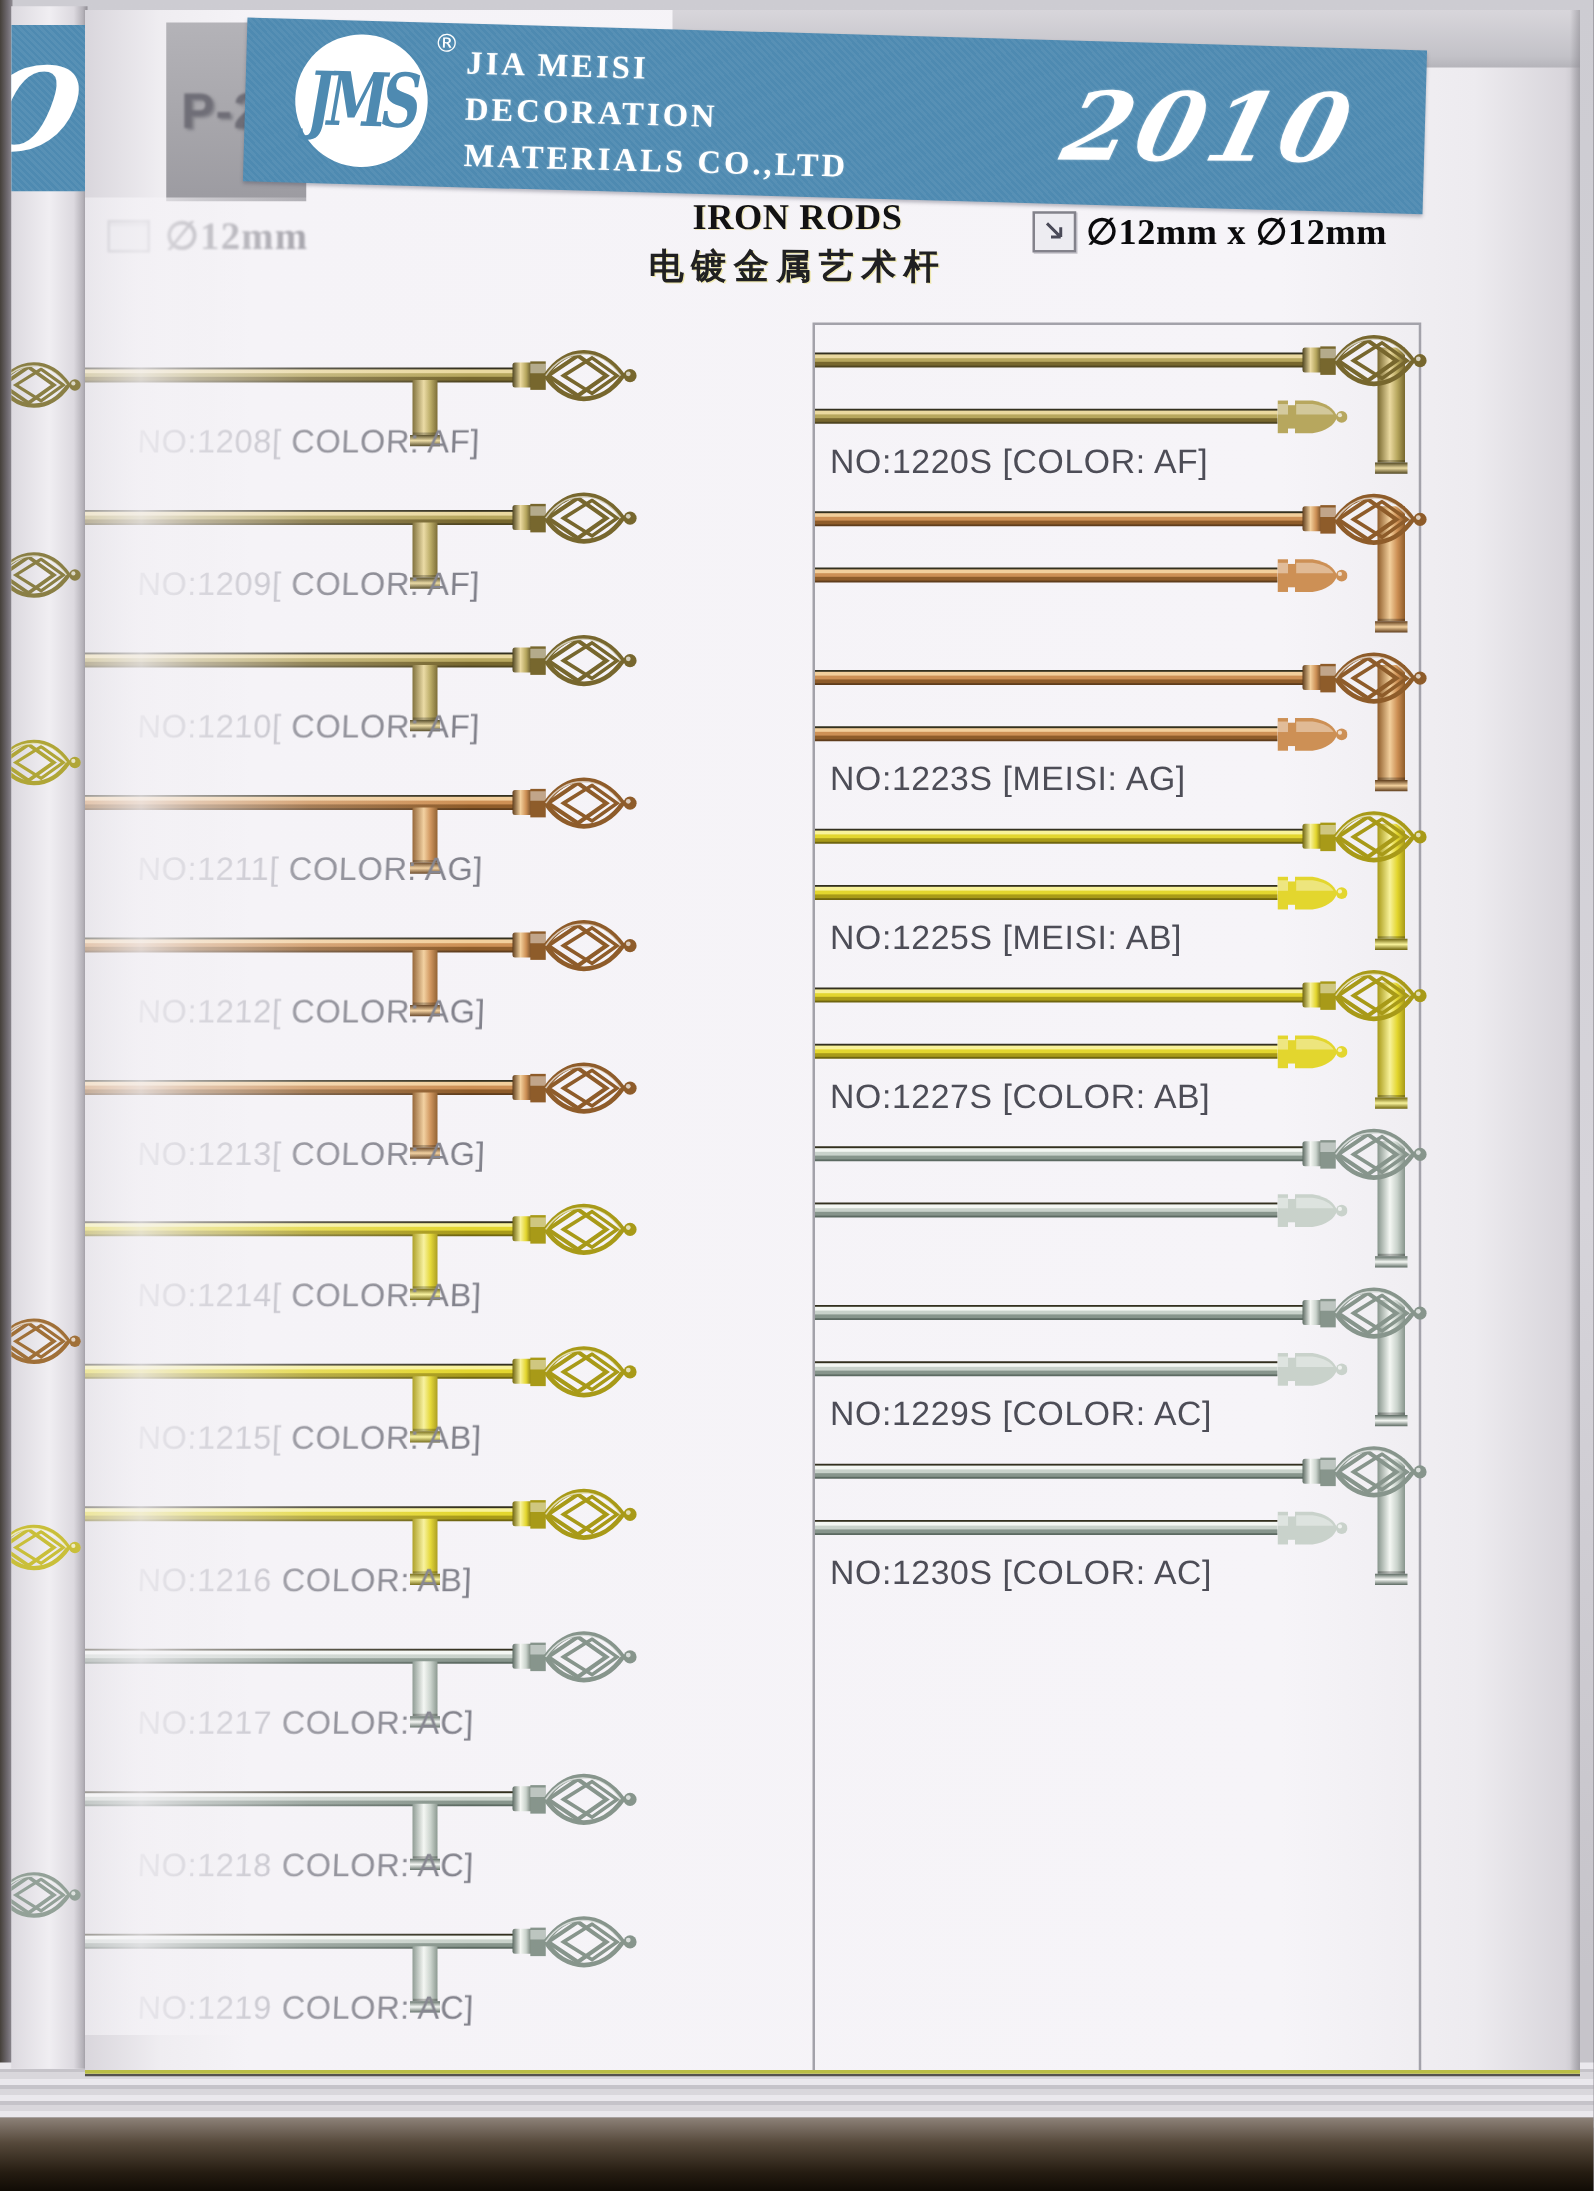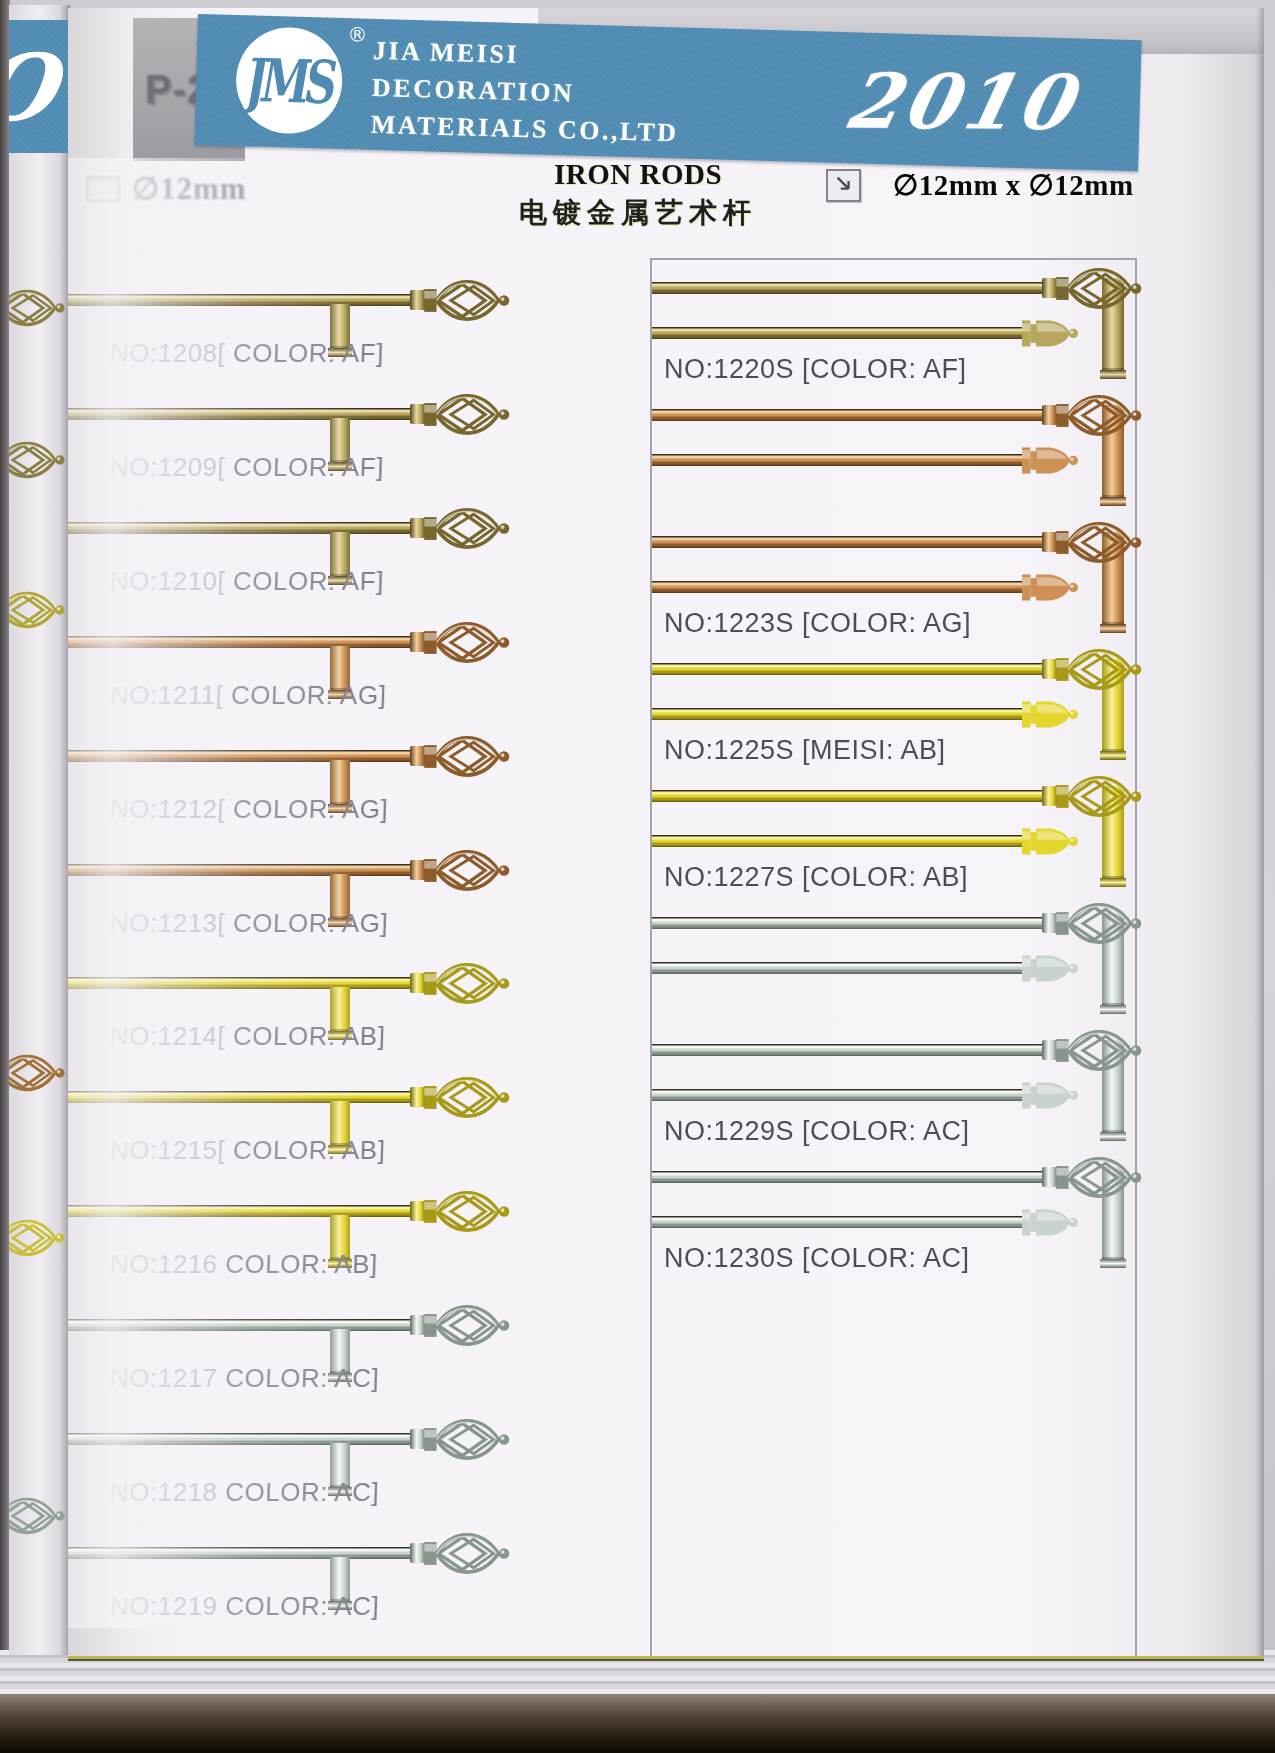--- a/index.html
+++ b/index.html
@@ -50,21 +50,21 @@
   .spec-left{position:absolute;left:18px;top:162px;display:flex;align-items:center;gap:12px;
      filter:blur(1px);opacity:.8;}
   .spec-icon-left{width:30px;height:22px;border:2px solid #9a99a2;background:#dddce2;
      box-shadow:inset 0 3px 0 #c6c5cc;}
   .spec-left span:last-child{font:700 31px "Liberation Serif",serif;color:#77767f;letter-spacing:1px;}
   .title-block{position:absolute;left:380px;top:150px;width:380px;text-align:center;}
   .title-en{font:700 29px "Liberation Serif",serif;color:#121214;letter-spacing:0.5px;
      text-shadow:1px 1px 0 rgba(225,205,50,.3);}
   .title-zh{margin-top:3px;font:600 28px sans-serif;color:#202022;letter-spacing:6px;
      text-shadow:1px 1px 0 rgba(230,215,60,.4);}
-  .spec-right{position:absolute;left:758px;top:160px;display:flex;align-items:center;gap:32px;}
+  .spec-right{position:absolute;left:758px;top:160px;display:flex;align-items:center;gap:8px;}
   .spec-icon-right{width:31px;height:29px;border:2px solid #83828b;background:#edecf1;
      display:flex;align-items:center;justify-content:center;box-shadow:1px 1px 0 rgba(80,80,95,.3);}
   .spec-right .stxt{font:700 29px "Liberation Serif",serif;color:#0a0a0c;letter-spacing:0.5px;}
   
   .rod-bar{position:absolute;left:0;top:0;height:12px;
      background:linear-gradient(180deg,#33301f 0 1px,var(--hi) 2px 4px,var(--mid) 5px 7px,var(--lo) 8px 10px,var(--dark) 11px 12px);}
   .collar{position:absolute;top:-4px;width:16px;height:20px;border-radius:2px;
      background:linear-gradient(90deg,var(--dark),var(--hi) 40%,var(--mid) 68%,var(--dark));}
   .cage{position:absolute;top:-22px;width:86px;height:57px;}
   .bullet{position:absolute;top:-10px;width:56px;height:33px;}
@@ -401,21 +401,21 @@
       <svg class="cage" viewBox="0 0 90 60" style="color: rgb(142, 92, 42);">
               <use href="#cageG"></use>
             </svg>
     </div>
     <div class="rod2">
       <div class="rod-bar"></div>
       <svg class="bullet" viewBox="0 0 60 34" style="color: rgb(205, 144, 85);">
               <use href="#bulletG"></use>
             </svg>
     </div>
-    <div class="rlabel">NO:1223S [COLOR: AG]</div>
+    <div class="rlabel">NO:1223S [MEISI: AG]</div>
   </div>
 
 
   <div class="rrow" style="--hi: #f8f29a; --mid: #e3d62e; --lo: #a89a18; --dark: #6f650f;">
     <div class="bracket"></div>
     <div class="rod1">
       <div class="rod-bar"></div>
       <div class="collar"></div>
       <svg class="cage" viewBox="0 0 90 60" style="color: rgb(168, 154, 24);">
               <use href="#cageG"></use>

